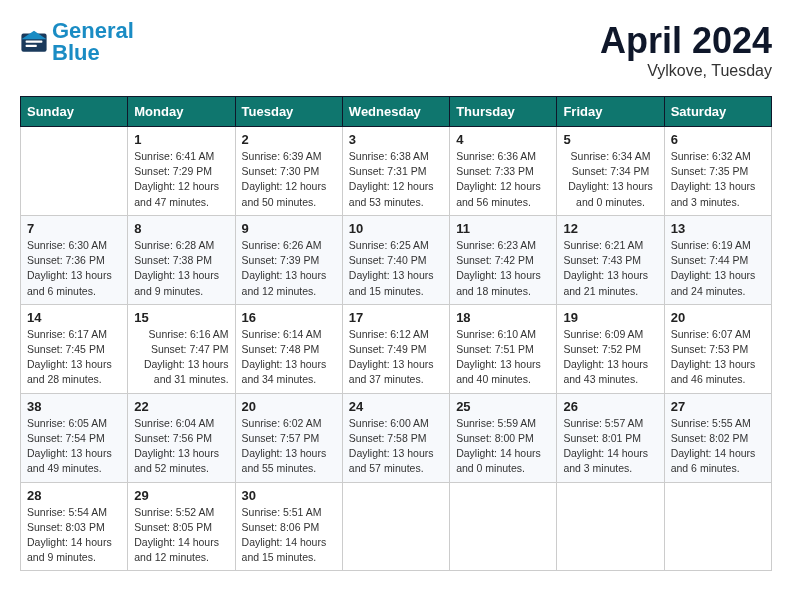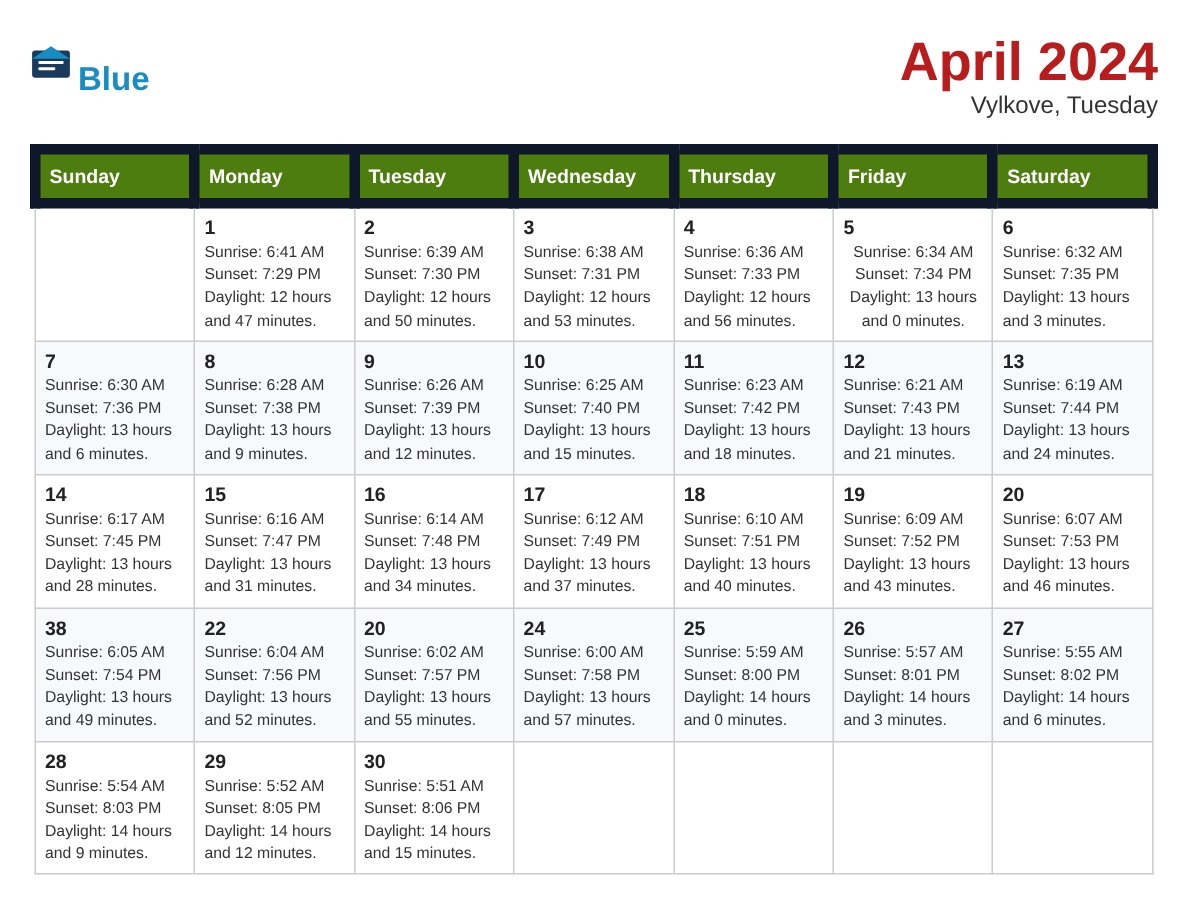--- a/index.html
+++ b/index.html
@@ -33,39 +33,39 @@
     .logo-icon {
       width: 28px;
       height: 28px;
     }
     .title-block {
       text-align: right;
     }
     .month-title {
       font-size: 36px;
       font-weight: bold;
-      color: #b91c1c;
+      color: #0f172a;
     }
     .location {
       font-size: 16px;
       color: #333;
     }
     table {
       width: 100%;
       border-collapse: collapse;
       font-size: 11px;
     }
     thead th {
-      background-color: #4d7c0f;
+      background-color: #0f766e;
       color: #fff;
       text-align: left;
       padding: 7px 6px;
       font-size: 13px;
       font-weight: bold;
-      border: 7px solid #0f172a;
+      border: 1px solid #0f172a;
     }
     tbody td {
       border: 1px solid #ccc;
       vertical-align: top;
       padding: 5px 6px;
       width: 107px;
       height: 80px;
     }
     .day-num {
       font-weight: bold;
@@ -94,21 +94,21 @@
 <div class="header">
   <div class="logo">
     <svg class="logo-icon" viewBox="0 0 40 40">
       <rect x="2" y="8" width="36" height="26" rx="3" fill="#1a3a5c"></rect>
       <polygon points="20,4 38,16 2,16" fill="#1a8cc4"></polygon>
       <rect x="8" y="18" width="24" height="3" rx="1" fill="white"></rect>
       <rect x="8" y="24" width="16" height="3" rx="1" fill="white"></rect>
     </svg>
     <div>
       <div class="logo-text">
-        <br><span style="color:#1a8cc4">Blue</span>
+        <span>General</span><br><span style="color:#1a8cc4">Blue</span>
       </div>
     </div>
   </div>
   <div class="title-block">
     <div class="month-title">April 2024</div>
     <div class="location">Vylkove, Tuesday</div>
   </div>
 </div>
 
 <table>
@@ -223,21 +223,21 @@
       <tr>
         <td>
           <div class="day-num">14</div>
           <div class="day-info" style="white-space: pre-line;">Sunrise: 6:17 AM
 Sunset: 7:45 PM
 Daylight: 13 hours
 and 28 minutes.</div>
         </td>
         <td>
           <div class="day-num">15</div>
-          <div class="day-info" style="white-space: pre-line;">Sunrise: 6:16 AM
+          <div class="day-info" style="white-space: pre-line; text-align: right;">Sunrise: 6:16 AM
 Sunset: 7:47 PM
 Daylight: 13 hours
 and 31 minutes.</div>
         </td>
         <td>
           <div class="day-num">16</div>
           <div class="day-info" style="white-space: pre-line;">Sunrise: 6:14 AM
 Sunset: 7:48 PM
 Daylight: 13 hours
 and 34 minutes.</div>

